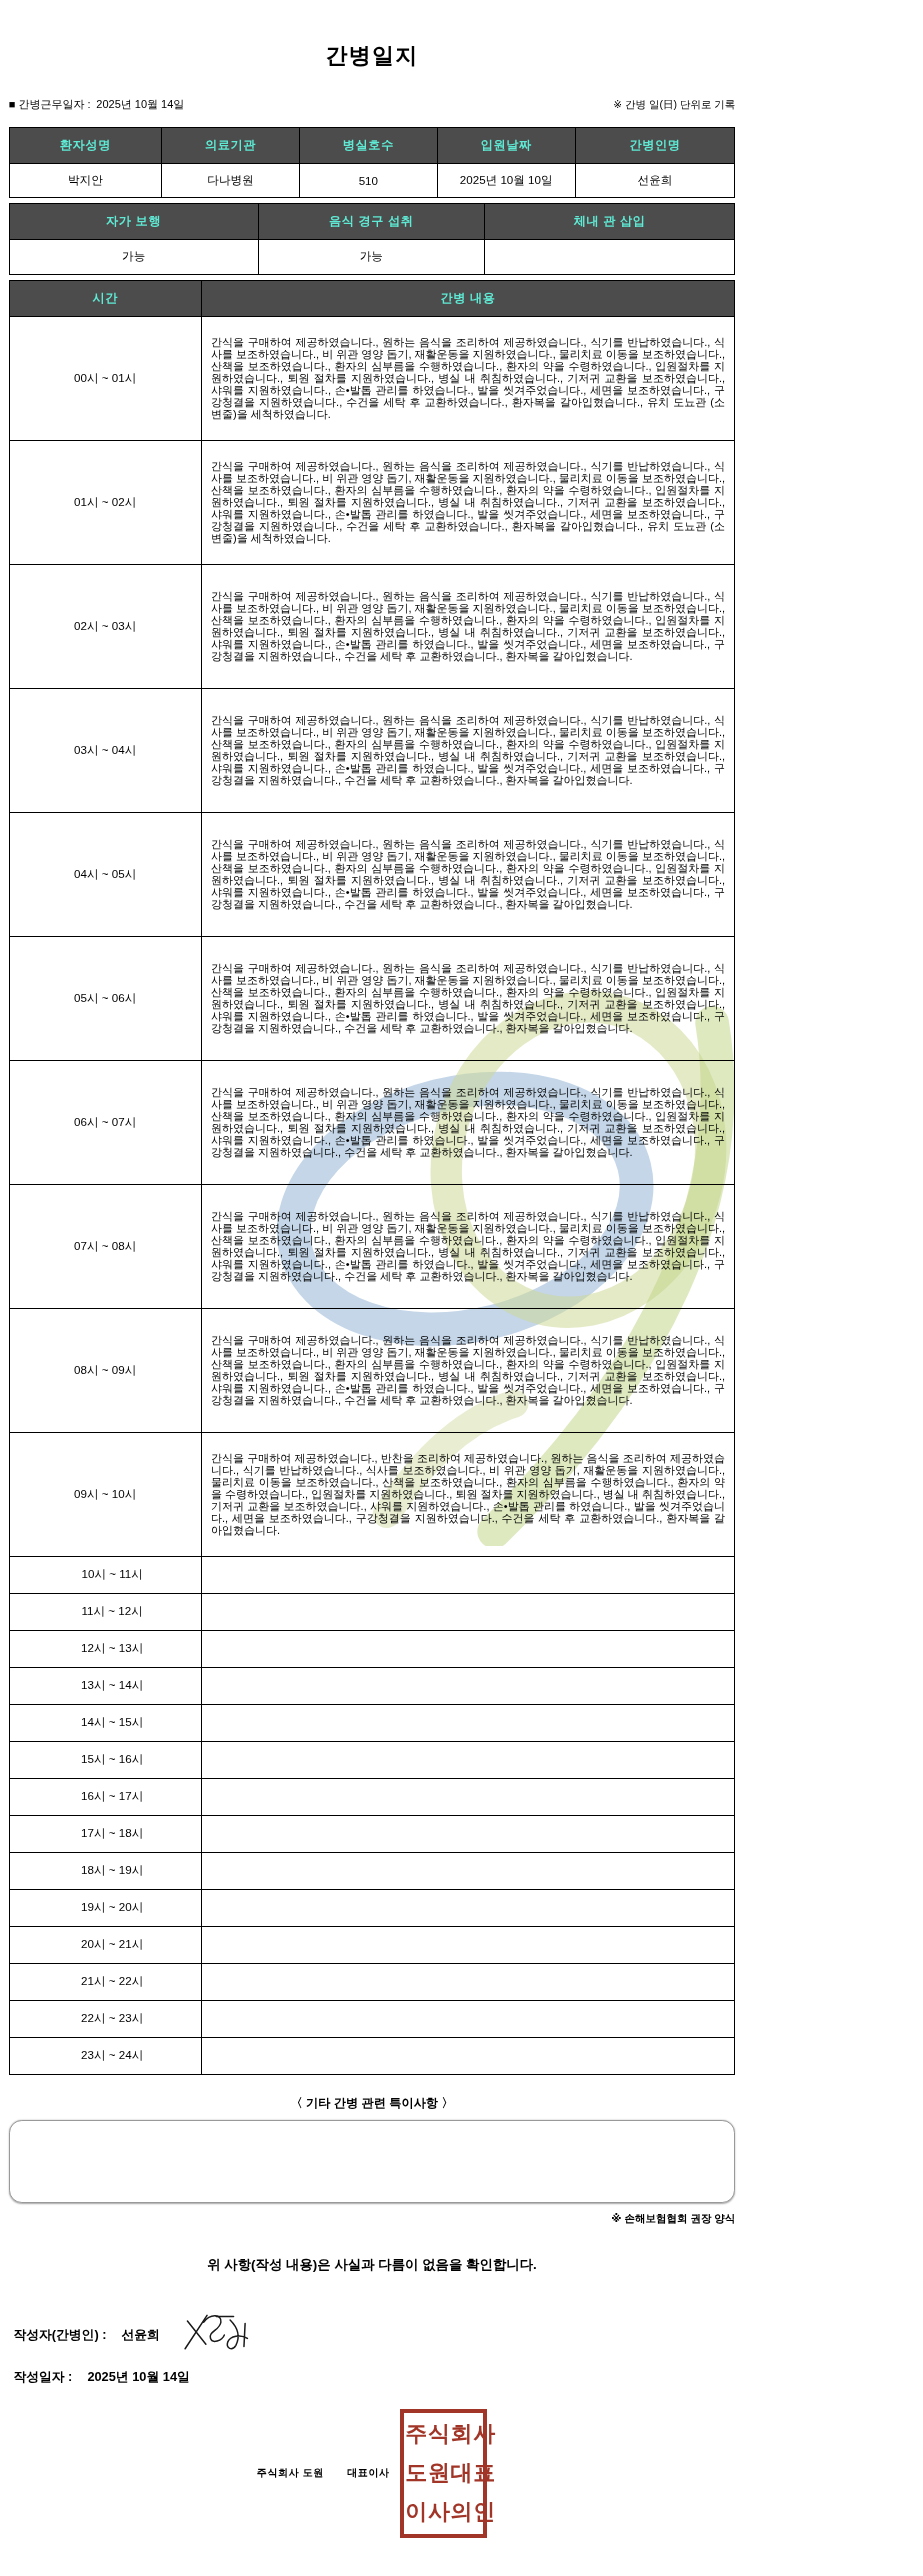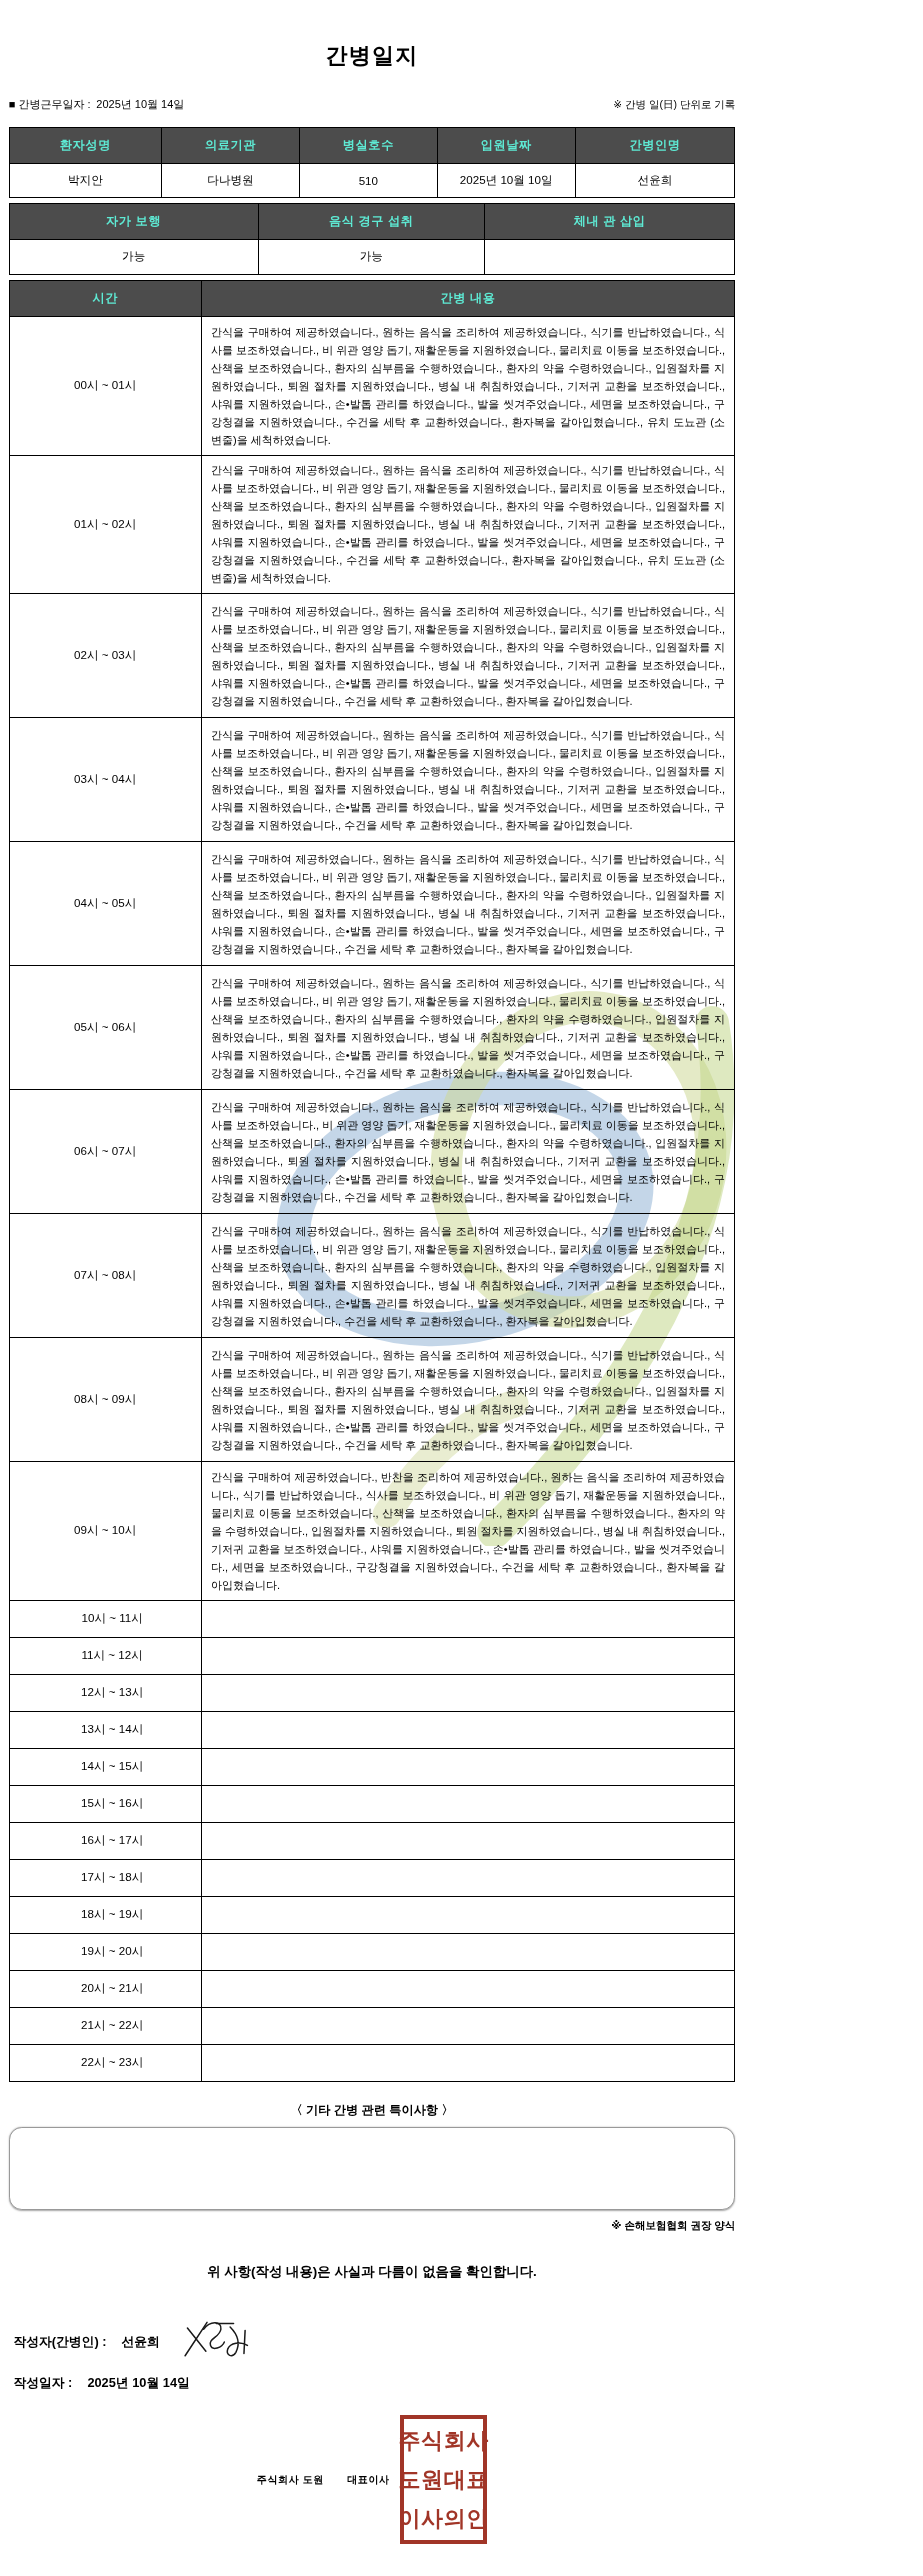--- a/index.html
+++ b/index.html
@@ -18,21 +18,21 @@
   table { border-width: 1.7px; }
   th { background: #4c4c4c; color: #5eead4; font-weight: bold; font-size: 12.2px; height: 36px; letter-spacing: 0.6px; }
   td { background: transparent; font-size: 11.6px; text-align: center; vertical-align: middle; }
   .tbl { margin-bottom: 5.2px; }
   .patient-table td { height: 34px; }
   .status-table td { height: 35px; }
 
   .care-table col.c-time { width: 192px; }
   .care-table td.time-cell { font-size: 11.6px; }
   .care-table td.content-cell {
-    text-align: justify; font-size: 11px; line-height: 18px;
+    text-align: justify; font-size: 11px; line-height: 12px;
     padding: 5.8px 9.3px; vertical-align: middle;
   }
   .care-table tr.filled td { height: 124px; }
   .care-table tr.empty td { height: 37px; padding-left: 14px; }
 
   .special-title { margin: 20px 0 8.1px 0; text-align: center; font-size: 12.2px; font-weight: bold; }
   .special-box {
     height: 83px; border: 1.2px solid #999; border-radius: 12.8px;
     box-shadow: 0 0.6px 1.7px rgba(0,0,0,0.35); margin-bottom: 9.3px; background: #fff;
     position: relative; z-index: 1;
@@ -47,21 +47,21 @@
   .writer-line { height: 47px; }
   .sig-line .lbl { margin-right: 15px; }
   .signature-svg { margin-left: 20px; transform: translateY(-2.3px); }
   .date-line { margin-top: 9.3px; margin-bottom: 23px; }
 
   .company-row { display: flex; justify-content: center; align-items: center; gap: 10.5px; margin-top: 4.7px; }
   .company-text { font-size: 10px; font-weight: bold; letter-spacing: 0.6px; }
   .company-text .role { margin-left: 20px; }
   .stamp {
     width: 87px; height: 129px; border: 4.7px solid #a13527; padding: 2.3px 1.2px;
-    display: flex; flex-direction: column; justify-content: space-around; align-items: center;
+    display: flex; flex-direction: column; justify-content: space-around; align-items: flex-start;
     color: #a13527;
   }
   .stamp .stamp-line { font-size: 22px; font-weight: bold; line-height: 1.1; letter-spacing: 0.6px; white-space: nowrap; }
 
   .watermark { position: absolute; left: 250px; top: 959px; width: 500px; height: 587px; z-index: 0; pointer-events: none; }
 </style>
 </head>
 <body>
 
 <div class="page">
@@ -225,20 +225,24 @@
           <td class="content-cell"></td>
         </tr>
     <tr class="empty">
           <td class="time-cell">21시 ~ 22시</td>
           <td class="content-cell"></td>
         </tr>
     <tr class="empty">
           <td class="time-cell">22시 ~ 23시</td>
           <td class="content-cell"></td>
         </tr>
+    <tr class="empty">
+          <td class="time-cell">23시 ~ 24시</td>
+          <td class="content-cell"></td>
+        </tr>
   </tbody>
     </table>
 
   <div class="special-title">〈 기타 간병 관련 특이사항 〉</div>
   <div class="special-box">
     <div class="box-text"></div>
   </div>
 
   <div class="form-note">※ 손해보험협회 권장 양식</div>
 

